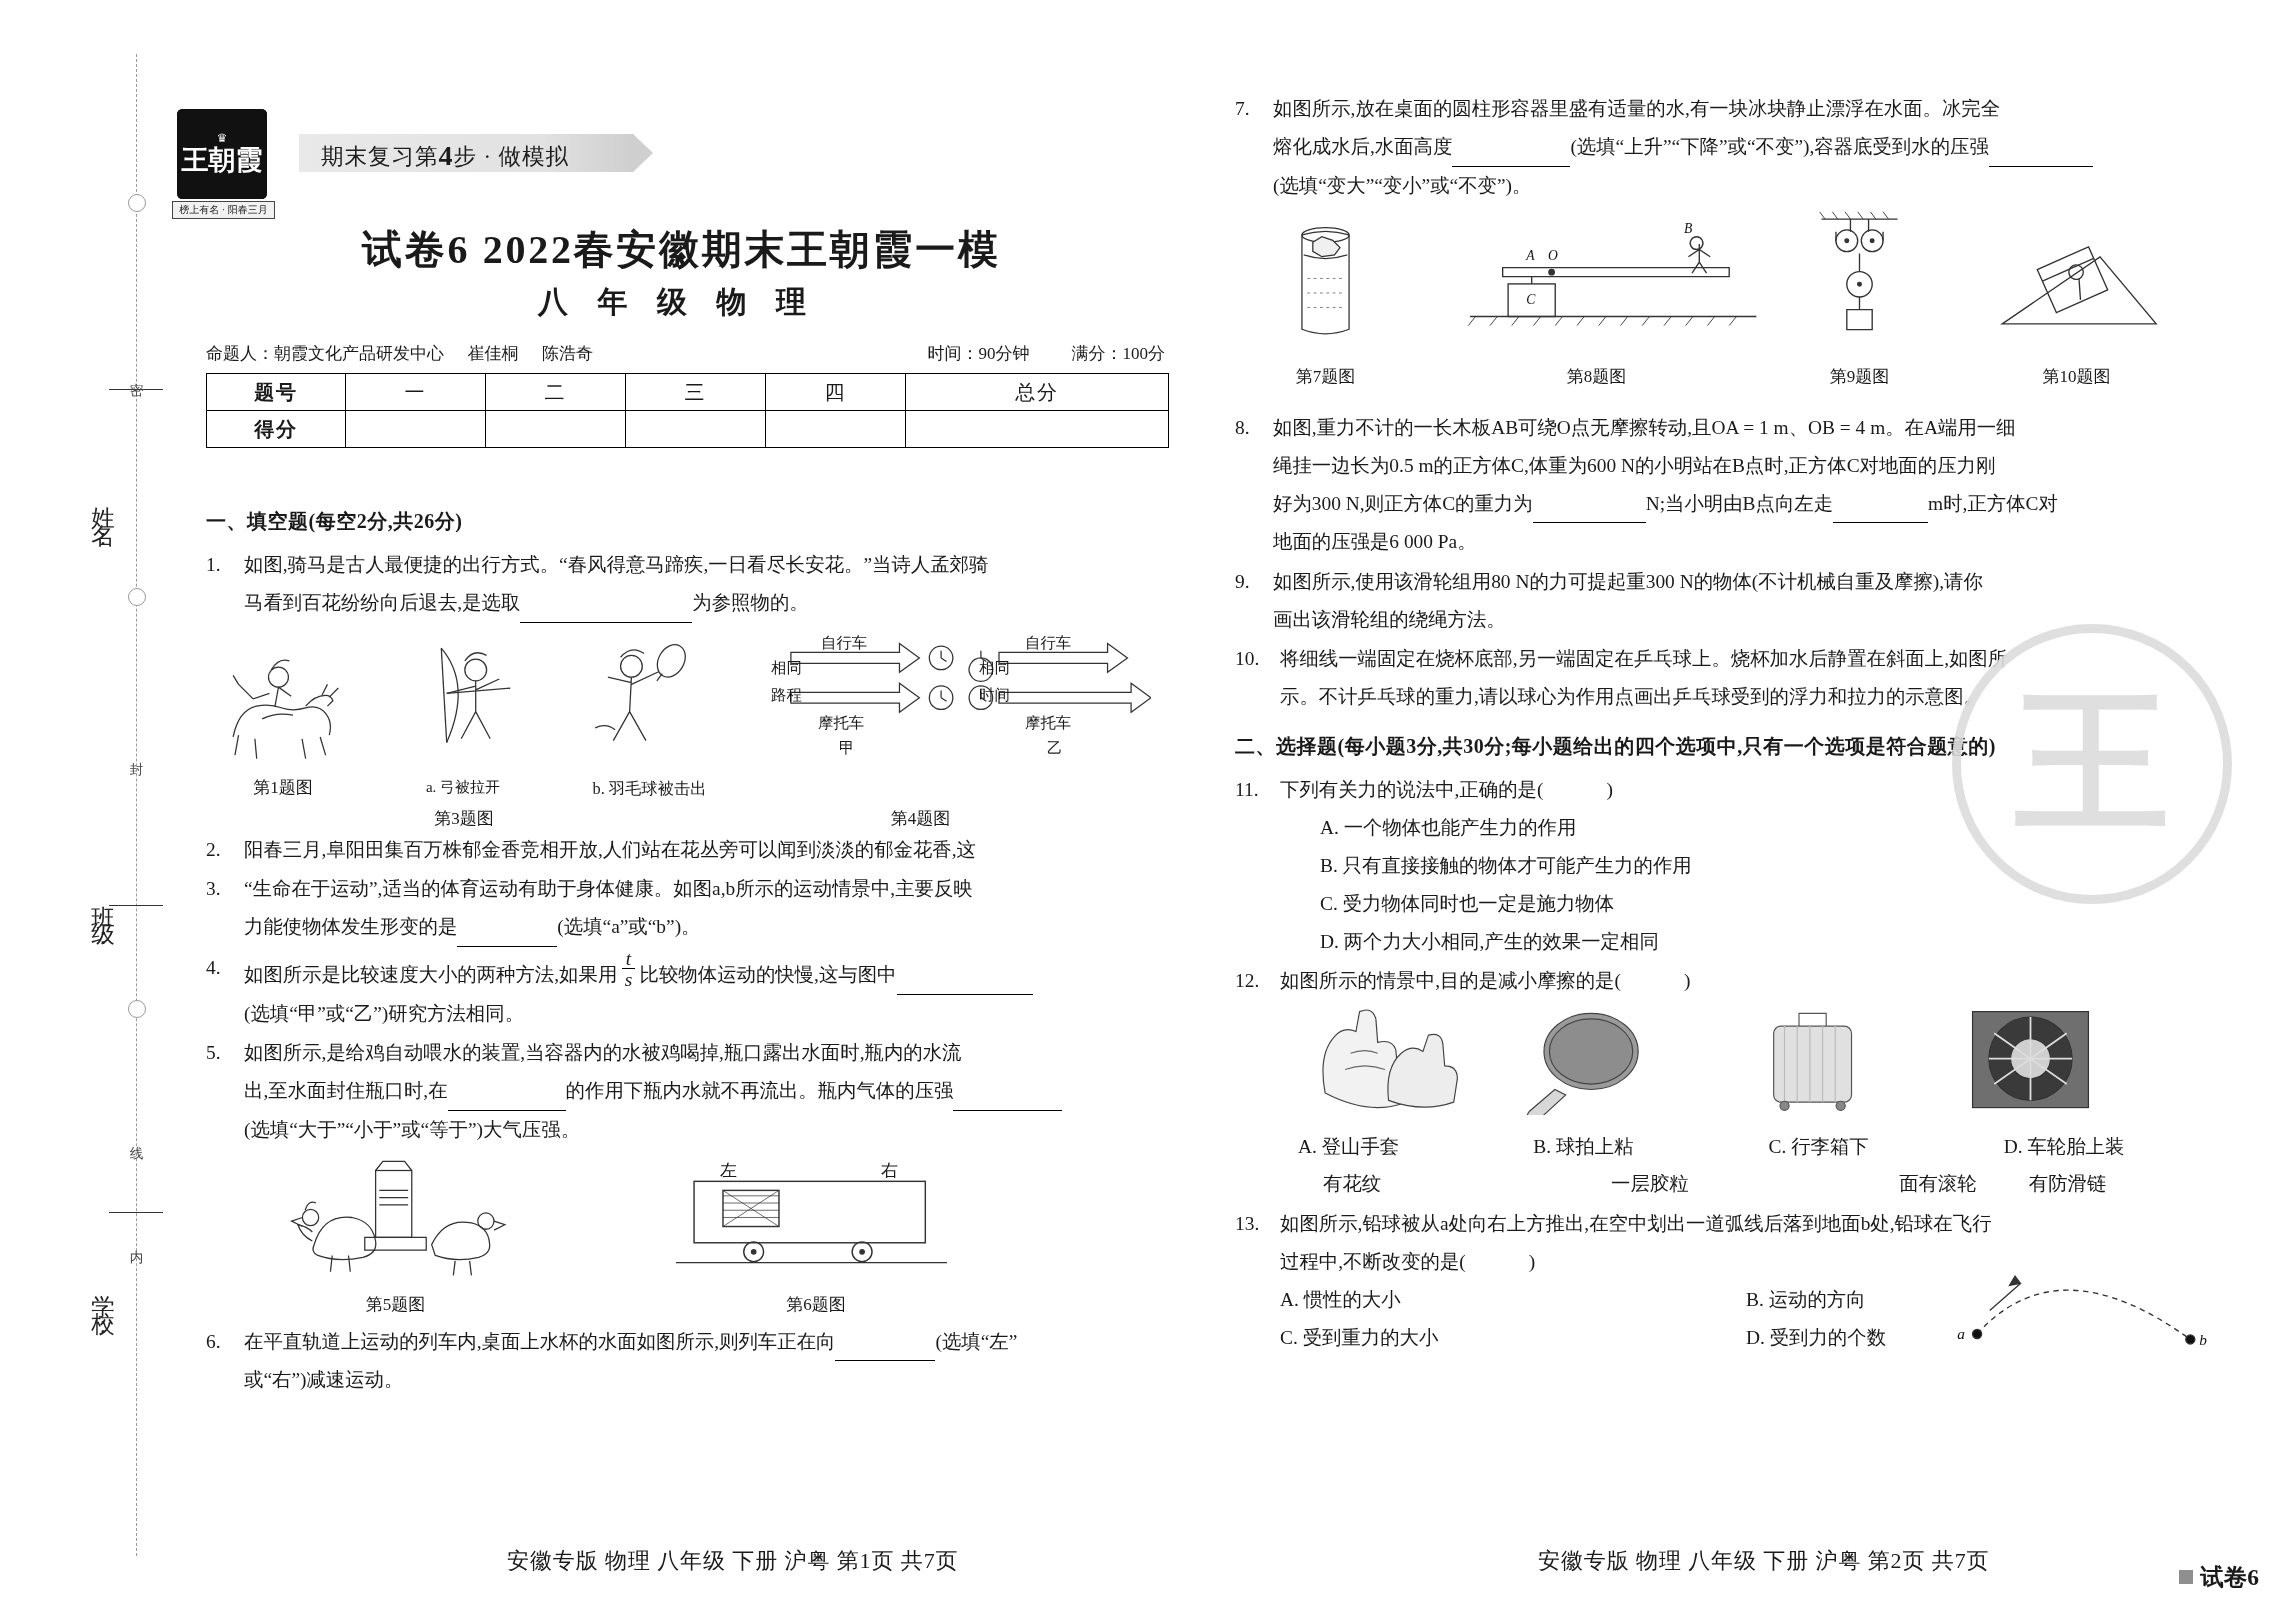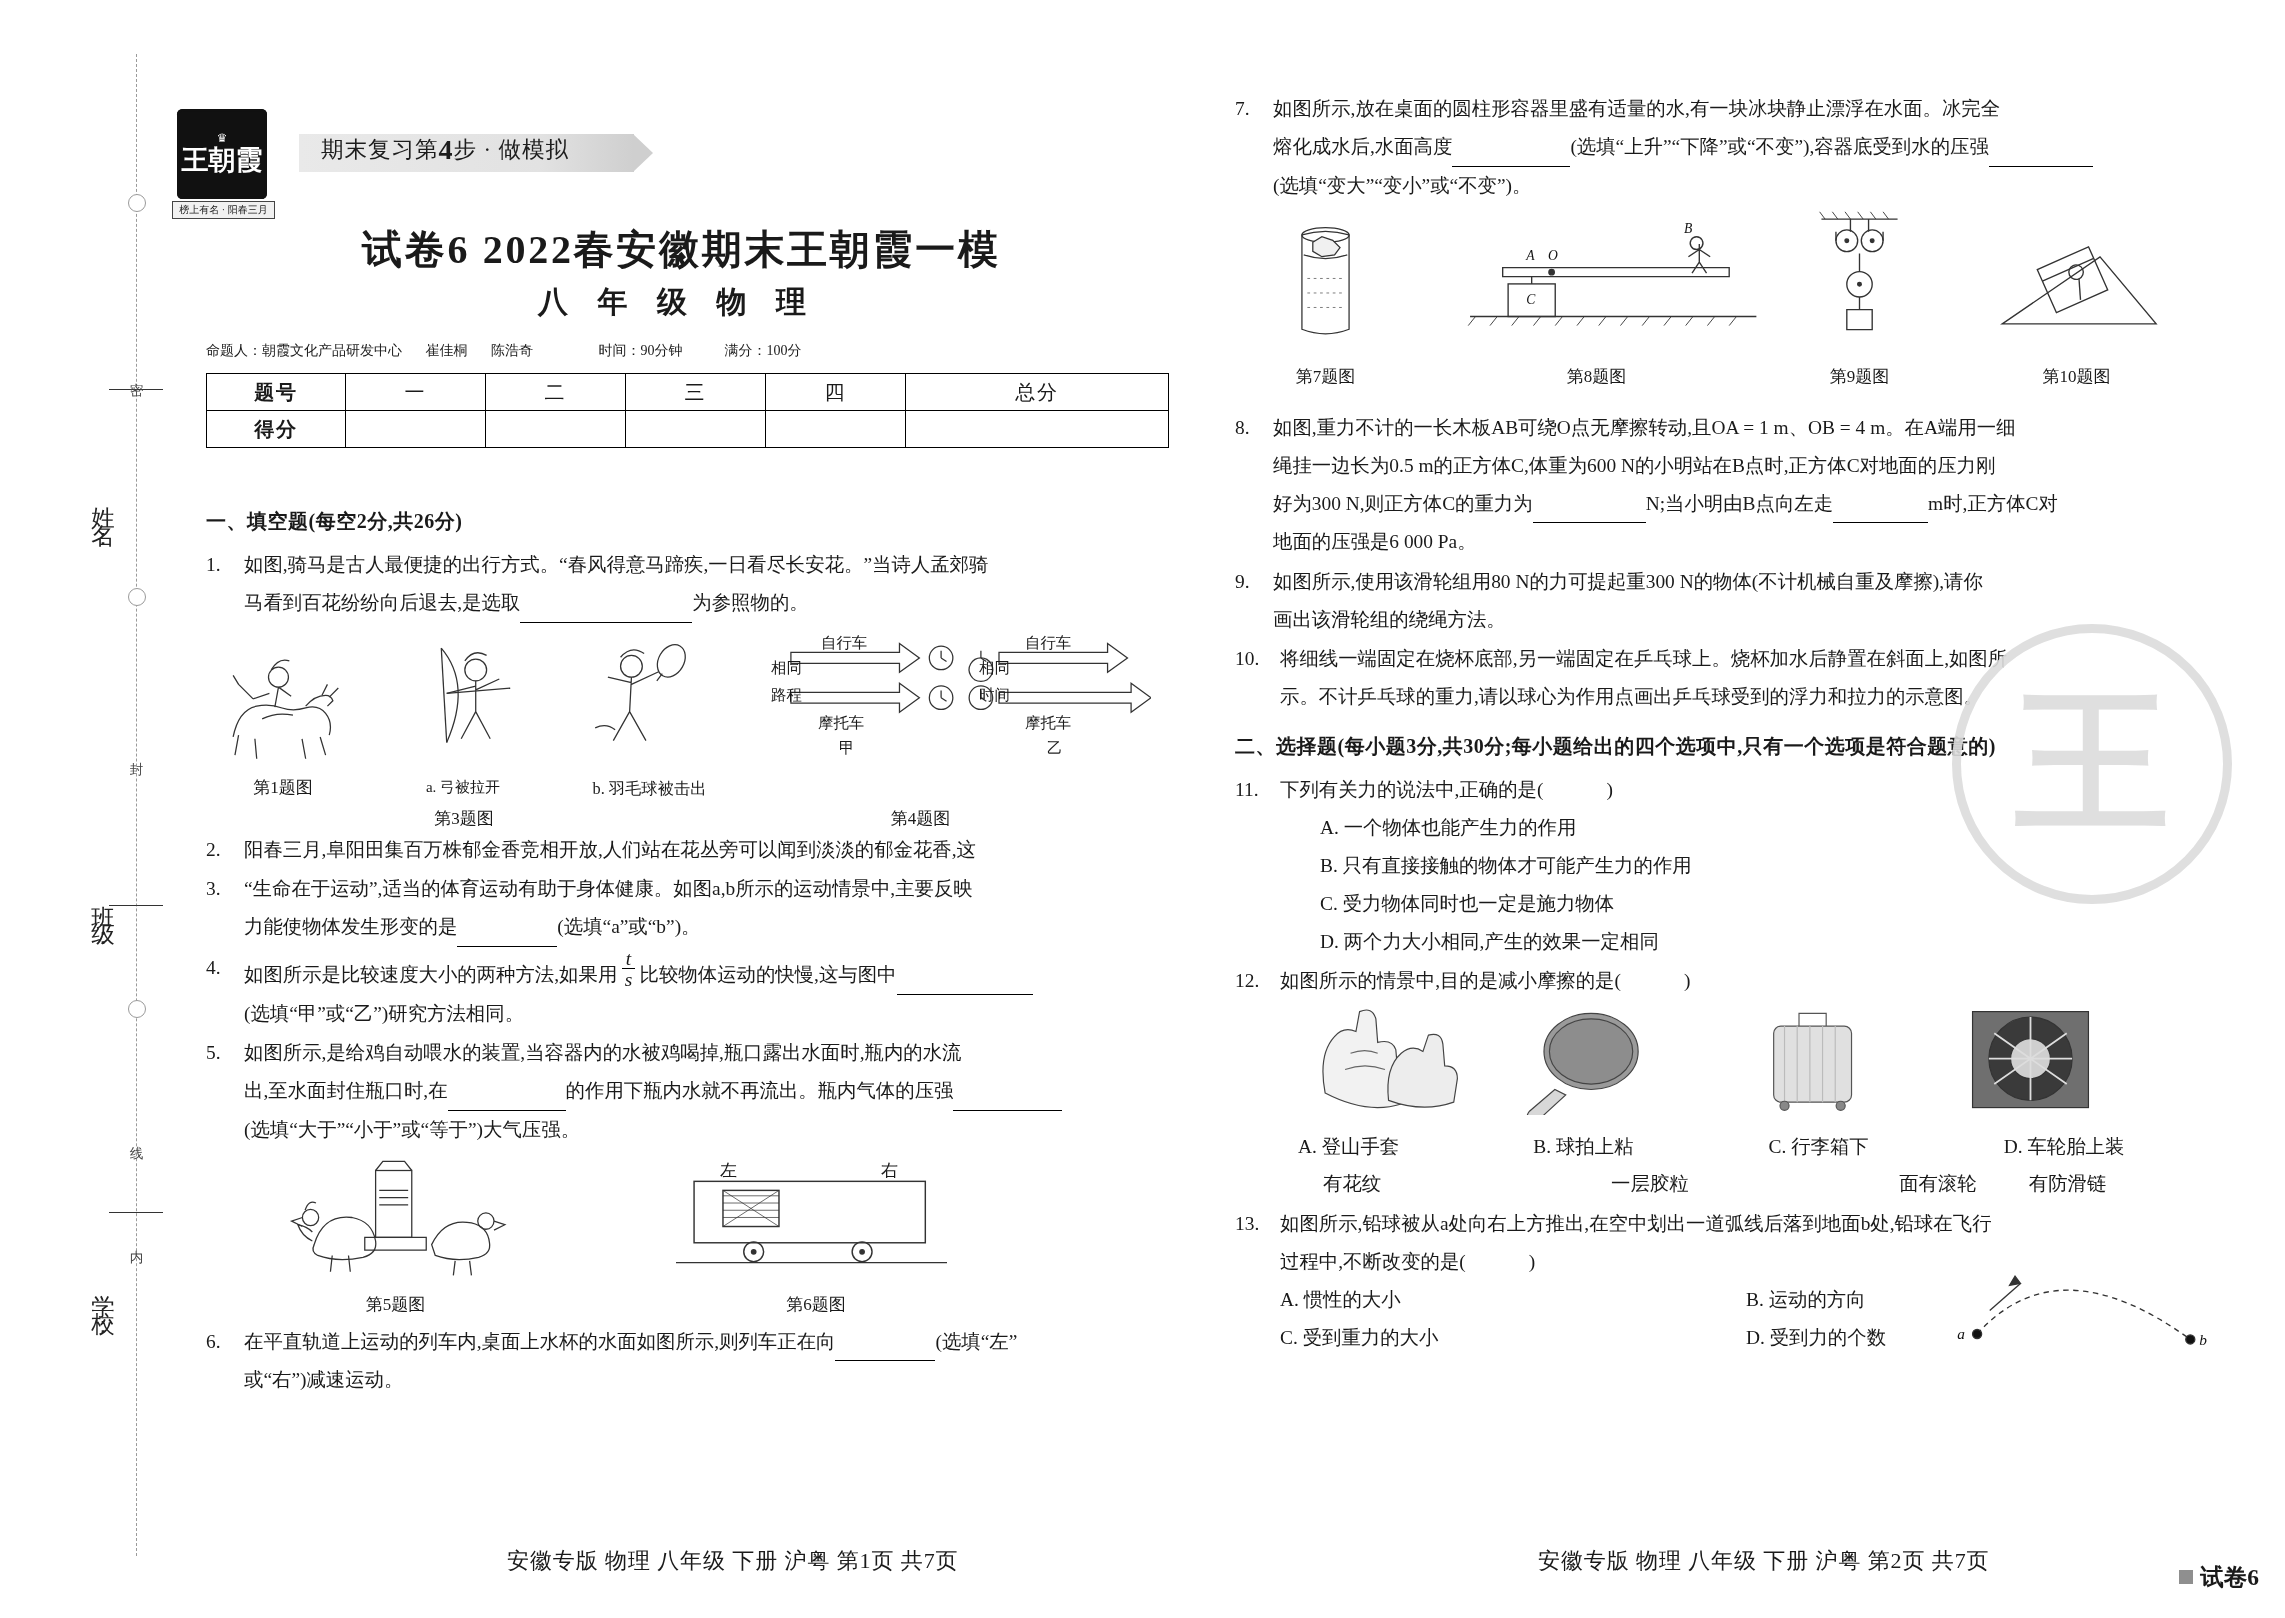--- a/index.html
+++ b/index.html
@@ -102,21 +102,21 @@
 
   
   .banner {
     position: absolute;
     left: 299px;
     top: 134px;
     height: 38px;
     width: 335px;
     background: linear-gradient(90deg, #e9e9e9 0%, #e2e2e2 72%, #cfcfcf 100%);
     display: flex;
-    align-items: flex-start;
+    align-items: flex-end;
     padding-left: 22px;
     box-sizing: border-box;
   }
   .banner span {
     font-size: 22.6px;
     color: #1d1d1d;
     letter-spacing: 0.9px;
   }
   .banner .big {
     font-size: 28px;
@@ -154,23 +154,23 @@
     font-weight: bold;
     letter-spacing: 11px;
   }
 
   
   .meta {
     position: absolute;
     left: 206px;
     top: 342px;
     width: 959px;
-    font-size: 14px;
+    font-size: 17px;
     display: flex;
-    justify-content: flex-start;
+    justify-content: space-between;
   }
   .meta .left span { margin-right: 23.5px; }
   .meta .right span { margin-left: 42px; }
 
   
   table.score {
     position: absolute;
     left: 206px;
     top: 373px;
     border-collapse: collapse;

